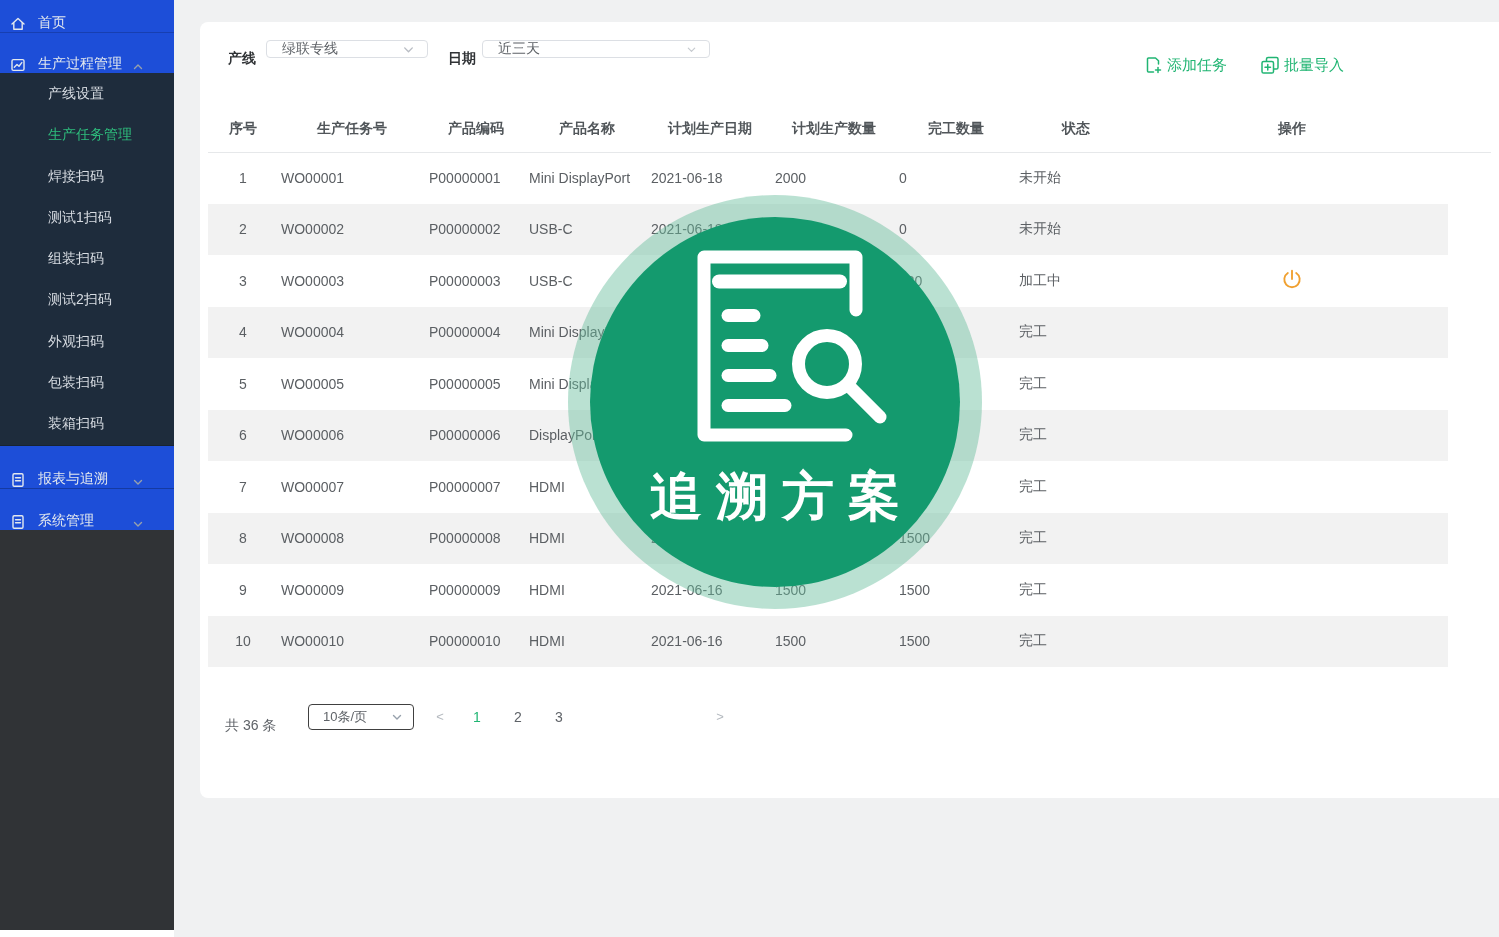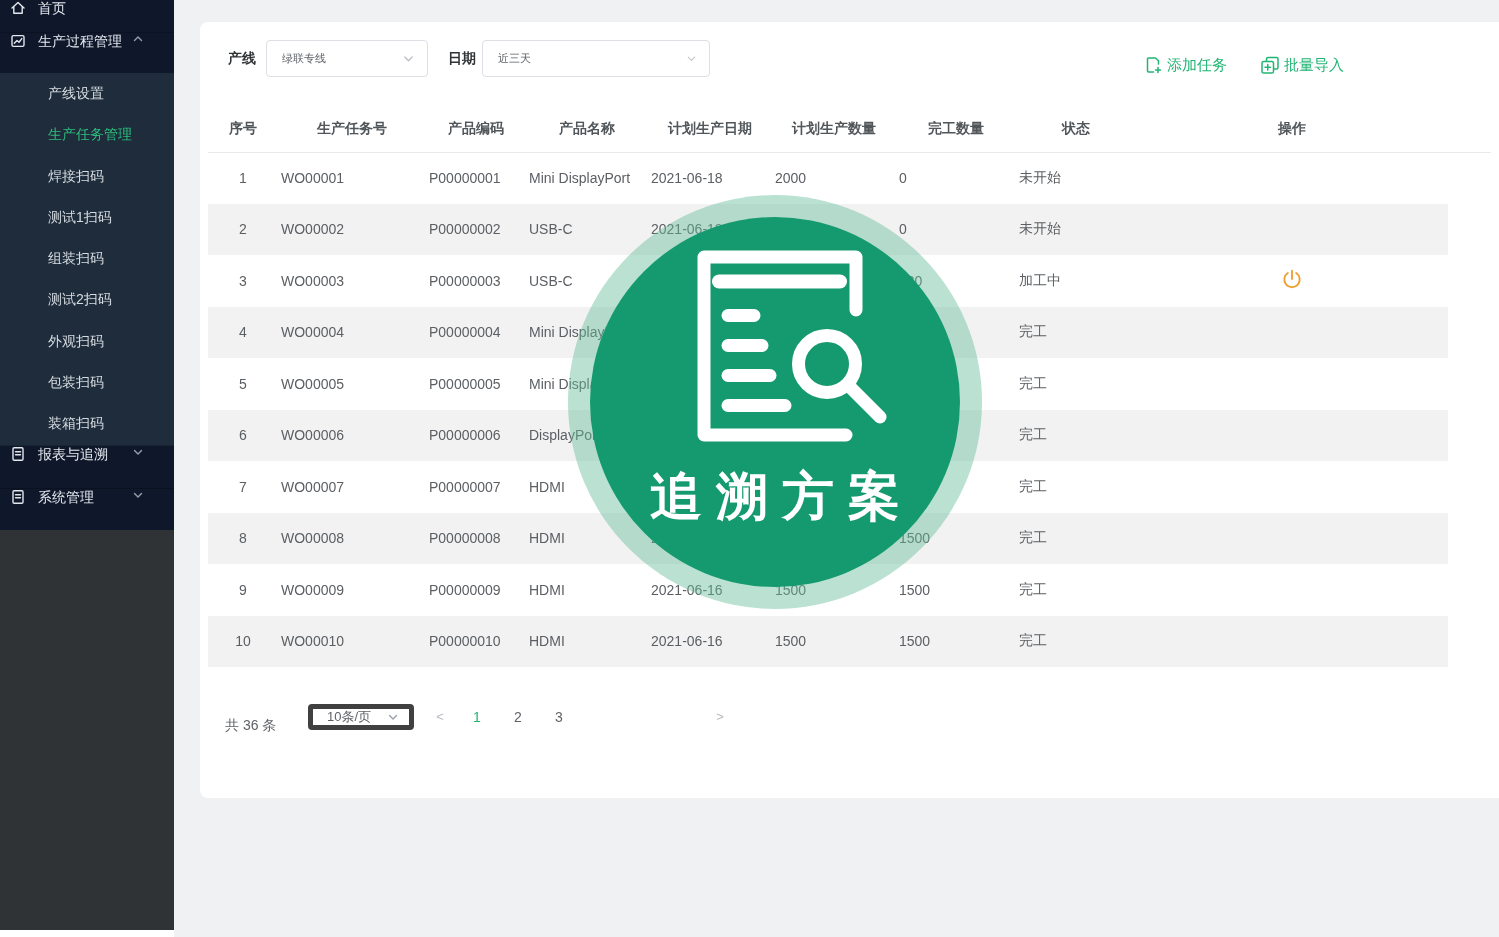--- a/index.html
+++ b/index.html
@@ -4,40 +4,40 @@
 <style>
   html,body{margin:0;padding:0;}
   body{width:1499px;height:937px;background:#ffffff;font-family:"Liberation Sans","DejaVu Sans",sans-serif;overflow:hidden;}
   .app{position:relative;width:1499px;height:937px;overflow:hidden;}
 
   
   .content-bg{position:absolute;left:174px;top:0;right:0;bottom:0;background:#f0f1f2;}
 
   
   .sidebar{position:absolute;left:0;top:0;width:174px;height:930px;background:#303336;color:#e3e8ee;font-size:14px;}
-  .side-item{display:flex;align-items:flex-start;background:#0f172a;padding:0 16px 0 10px;box-sizing:border-box;cursor:pointer;}
+  .side-item{display:flex;align-items:flex-end;background:#1d4ed8;padding:0 16px 0 10px;box-sizing:border-box;cursor:pointer;}
   .side-item .lbl{margin-left:12px;flex:1;}
   .side-item .chev{margin-right:14px;}
   .si-home{height:33px;border-bottom:1px solid rgba(0,0,0,.18);}
   .si-parent{height:40px;}
   .submenu{background:#1e2c3c;border-bottom:1px solid rgba(0,0,0,.18);}
   .sub-item{height:41.3px;line-height:41.3px;padding-left:48px;color:#d7dce2;cursor:pointer;}
   .sub-item.active{color:#2ebd7d;}
   .si-group{height:42px;}
   .si-group + .si-group{border-top:1px solid rgba(0,0,0,.25);}
   .icon16{width:16px;height:16px;flex:0 0 16px;}
 
   
   .panel{position:absolute;left:200px;top:22px;width:1299px;height:776px;background:#ffffff;border-radius:8px 0 0 8px;}
 
   
   .flt-label{position:absolute;font-size:14px;color:#303336;font-weight:700;top:28px;}
   .lab-line{left:28px;}
   .lab-date{left:248px;}
-  .sel{position:absolute;top:18px;height:37px;border:1px solid #dcdfe4;border-radius:4px;background:#fff;box-sizing:border-box;display:flex;align-items:center;font-size:11px;color:#5f6368;cursor:pointer;}
+  .sel{position:absolute;top:18px;height:18px;border:1px solid #dcdfe4;border-radius:4px;background:#fff;box-sizing:border-box;display:flex;align-items:center;font-size:14px;color:#5f6368;cursor:pointer;}
   .sel .sel-txt{padding-left:15px;flex:1;}
   .sel .sel-chev{margin-right:12px;}
   .sel-line{left:66px;width:162px;}
   .sel-date{left:282px;width:228px;}
 
   
   .act-btn{position:absolute;top:34px;display:flex;align-items:center;gap:4px;color:#21b573;font-size:15px;cursor:pointer;}
   .btn-add{left:944px;}
   .btn-import{left:1060px;}
 
@@ -48,21 +48,21 @@
   .t-h{text-align:center;}
   .head-border{position:absolute;left:8px;top:130px;width:1283px;height:1px;background:#e6e8ea;}
   .t-row{height:51.5px;font-size:14px;color:#5b5f63;}
   .t-row.striped{background:#f2f2f2;}
   .t-c{padding-left:3px;text-align:left;white-space:nowrap;overflow:hidden;}
   .t-c.center{text-align:center;padding-left:0;}
 
   
   .pager{position:absolute;left:0;top:681px;height:28px;width:1299px;font-size:14px;color:#5f6368;}
   .pg-total{position:absolute;left:25px;top:8px;line-height:28px;}
-  .pg-size{position:absolute;left:108px;top:1px;width:106px;height:26px;border:5px solid #404040;border-radius:4px;box-sizing:border-box;display:flex;align-items:center;font-size:13px;color:#5f6368;cursor:pointer;background:#fff;}
+  .pg-size{position:absolute;left:108px;top:1px;width:106px;height:26px;border:1px solid #404040;border-radius:4px;box-sizing:border-box;display:flex;align-items:center;font-size:13px;color:#5f6368;cursor:pointer;background:#fff;}
   .pg-size .sel-txt{padding-left:14px;flex:1;}
   .pg-size .sel-chev{margin-right:10px;}
   .pg-arrow{position:absolute;top:0;line-height:28px;color:#b4b9bf;font-size:13px;cursor:pointer;width:20px;text-align:center;}
   .pg-prev{left:230px;}
   .pg-next{left:510px;}
   .pg-num{position:absolute;top:0;line-height:28px;width:22px;text-align:center;cursor:pointer;}
   .pg-num.active{color:#21b573;}
 
   
   .watermark{position:absolute;left:568px;top:195px;width:414px;height:414px;z-index:5;pointer-events:none;}

